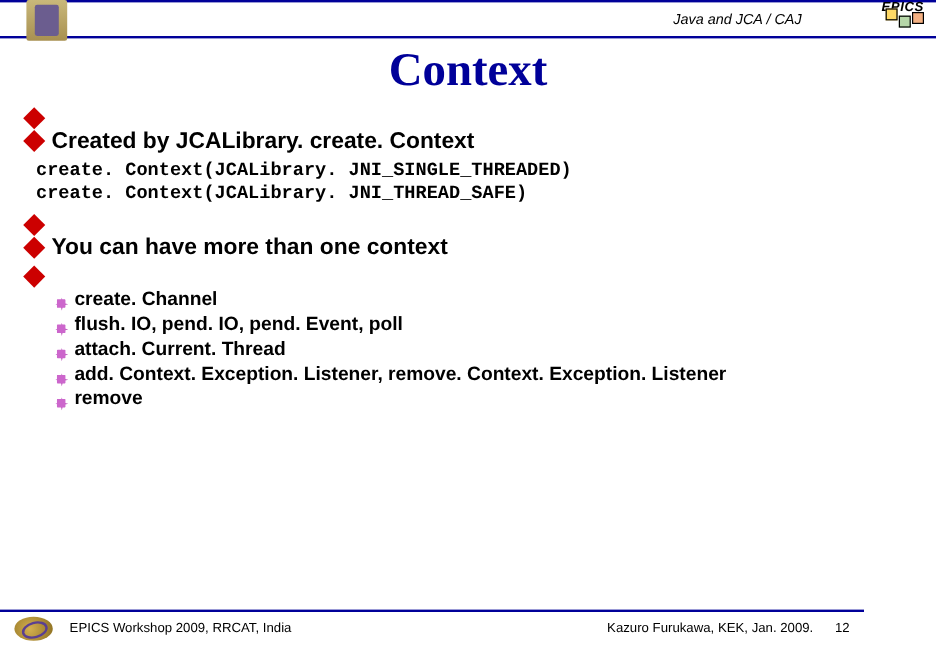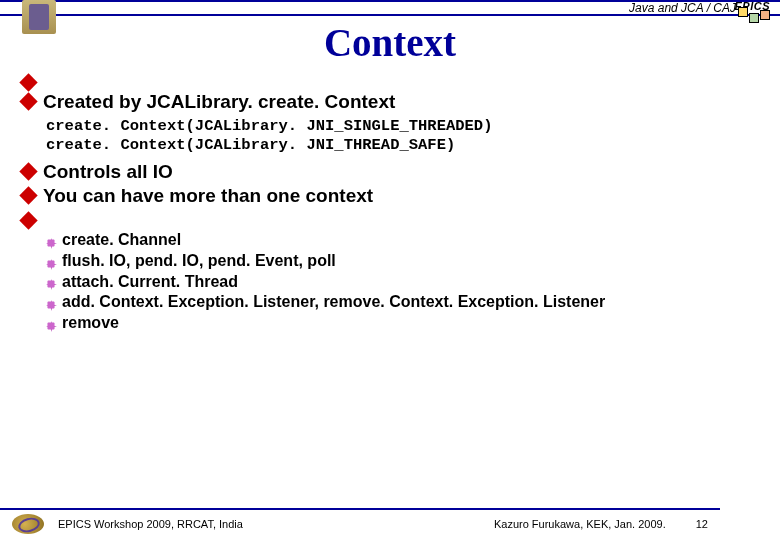--- a/index.html
+++ b/index.html
@@ -5,27 +5,27 @@
   * { margin: 0; padding: 0; box-sizing: border-box; }
   body {
     width: 780px;
     height: 540px;
     background: #ffffff;
     font-family: Arial, Helvetica, sans-serif;
     position: relative;
     overflow: hidden;
   }
   .header {
-    height: 16px;
+    height: 32px;
     border-top: 2px solid #000099;
     border-bottom: 2px solid #000099;
     display: flex;
     align-items: center;
     justify-content: flex-end;
-    padding-right: 44px;
+    padding-right: 112px;
     position: relative;
   }
   .header-logo {
     position: absolute;
     left: 22px;
     top: -2px;
     width: 34px;
     height: 34px;
     background: linear-gradient(#c9b87a, #a89050);
     border-radius: 2px;
@@ -96,21 +96,21 @@
     margin-top: 5px;
     flex-shrink: 0;
   }
   .bullet1-text {
     font-size: 19px;
     font-weight: bold;
     color: #000;
     line-height: 1.25;
   }
   .code-block {
-    margin-left: 24px;
+    margin-left: 8px;
     margin-top: 3px;
     margin-bottom: 4px;
   }
   .code-line {
     font-family: "Courier New", monospace;
     font-size: 15.5px;
     font-weight: bold;
     color: #000;
     line-height: 1.25;
   }
@@ -178,21 +178,21 @@
     position:absolute;
     left:6px; top:4px;
     width:18px; height:10px;
     border:2px solid #5a3f91;
     border-radius:50%;
     transform:rotate(-15deg);
   }
   .footer-right {
     display: flex;
     align-items: center;
-    gap: 30px;
+    gap: 18px;
   }
   .page-num { font-size: 11px; }
 </style>
 </head>
 <body>
 
 <div class="header">
   <div class="header-logo">
     <div class="header-logo-inner"></div>
   </div>
@@ -220,21 +220,20 @@
     <div class="bullet1-text">Created by JCALibrary. create. Context</div>
   </div>
 
   <div class="code-block">
     <div class="code-line">create. Context(JCALibrary. JNI_SINGLE_THREADED)</div>
     <div class="code-line">create. Context(JCALibrary. JNI_THREAD_SAFE)</div>
   </div>
 
   <div class="bullet1">
     <div class="diamond1"></div>
-    <div class="bullet1-text">Controls all IO</div>
   </div>
   <div class="bullet1">
     <div class="diamond1"></div>
     <div class="bullet1-text">You can have more than one context</div>
   </div>
   <div class="bullet1">
     <div class="diamond1"></div>
   </div>
 
   <div class="bullet2-group">

